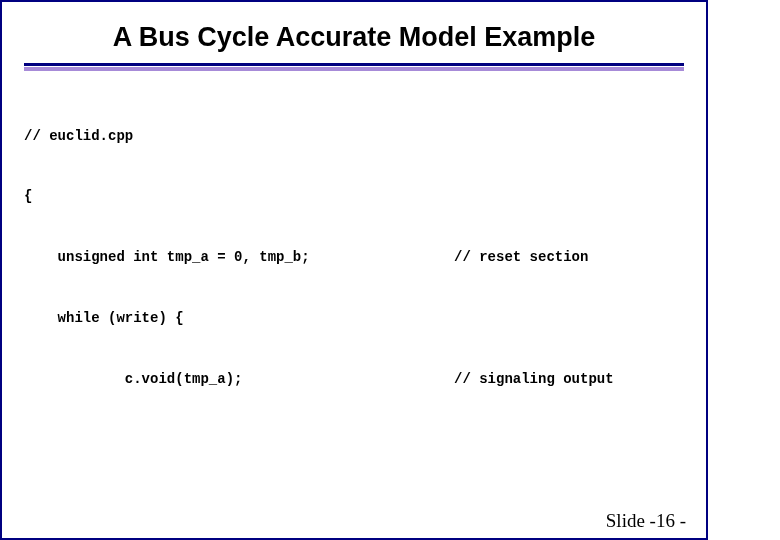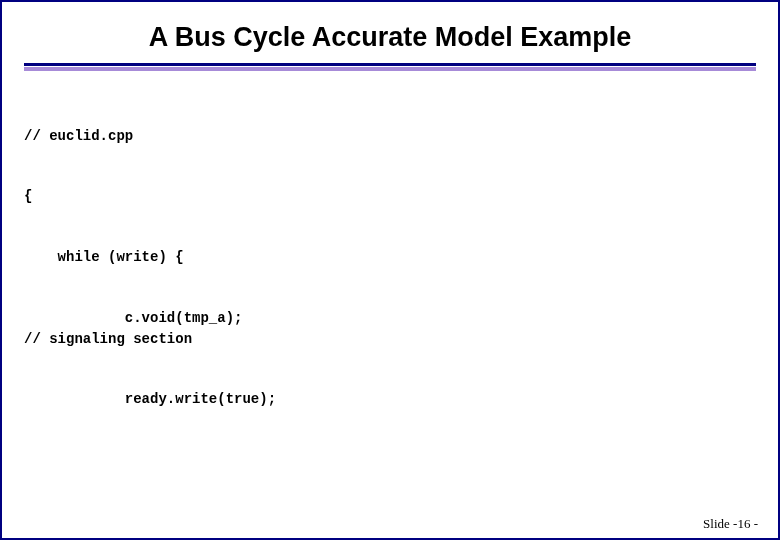--- a/index.html
+++ b/index.html
@@ -6,21 +6,21 @@
     margin: 0;
     padding: 0;
     width: 780px;
     height: 540px;
     background: #ffffff;
     font-family: Arial, Helvetica, sans-serif;
     overflow: hidden;
   }
   .slide {
     box-sizing: border-box;
-    width: 780px;
+    width: 708px;
     height: 540px;
     border: 2px solid #000080;
     position: relative;
     padding: 12px 22px 0 22px;
   }
   .title {
     text-align: center;
     font-size: 27px;
     font-weight: bold;
     color: #000;
@@ -42,56 +42,56 @@
   .code-block {
     font-family: "Courier New", Courier, monospace;
     font-size: 14px;
     font-weight: bold;
     color: #000;
     white-space: pre;
     line-height: 1.45;
   }
   .code-row {
     display: flex;
-    flex-direction: column;
+    flex-direction: row;
   }
   .col-left {
     width: 430px;
     flex-shrink: 0;
   }
   .col-right {
     flex: 1;
   }
   .footer {
     position: absolute;
     bottom: 6px;
     right: 20px;
-    font-size: 13px;
+    font-size: 19px;
     color: #000;
     font-family: "Times New Roman", Times, serif;
   }
 </style>
 </head>
 <body>
 
 <div class="slide">
 
   <div class="title">A Bus Cycle Accurate Model Example</div>
 
   <div class="divider">
     <div class="d1"></div>
     <div class="d2"></div>
   </div>
 
   <div class="code-block">
     <div class="code-row"><span class="col-left">// euclid.cpp</span><span class="col-right"></span></div>
     <div class="code-row"><span class="col-left">{</span><span class="col-right"></span></div>
+    <div class="code-row"><span class="col-left">    unsigned int tmp_a = 0, tmp_b;</span><span class="col-right">// reset section</span></div>
     <div class="code-row"><span class="col-left">    while (write) {</span><span class="col-right"></span></div>
-    <div class="code-row"><span class="col-left">            c.void(tmp_a);</span><span class="col-right">// signaling section</span></div>
-    <div class="code-row"><span class="col-left">            ready.write(true);</span><span class="col-right"></span></div>
+    <div class="code-row"><span class="col-left">            c.void(tmp_a);</span><span class="col-right">// signaling output</span></div>
     
     
     
     
     
     
     
     
     
     

